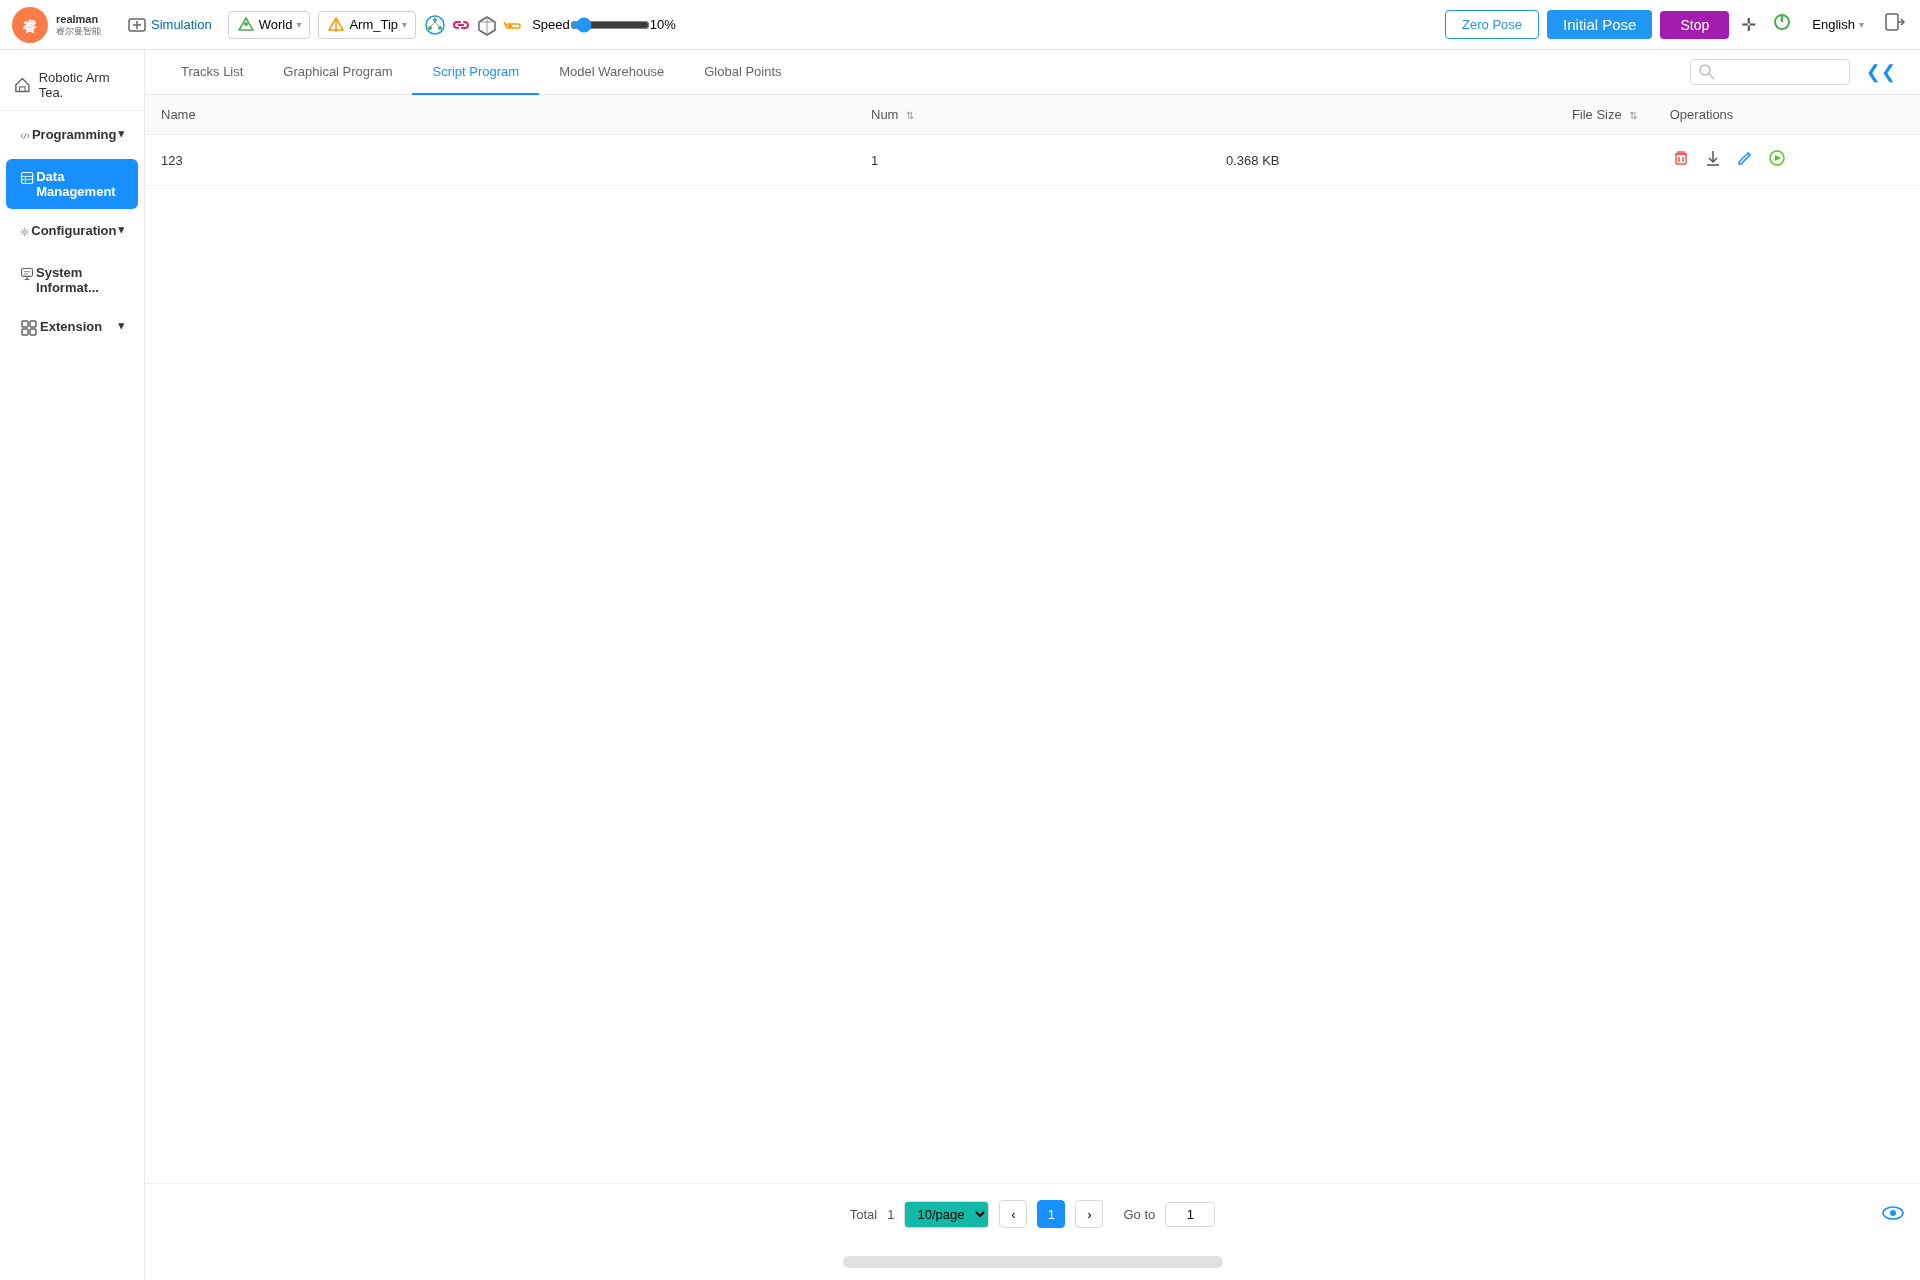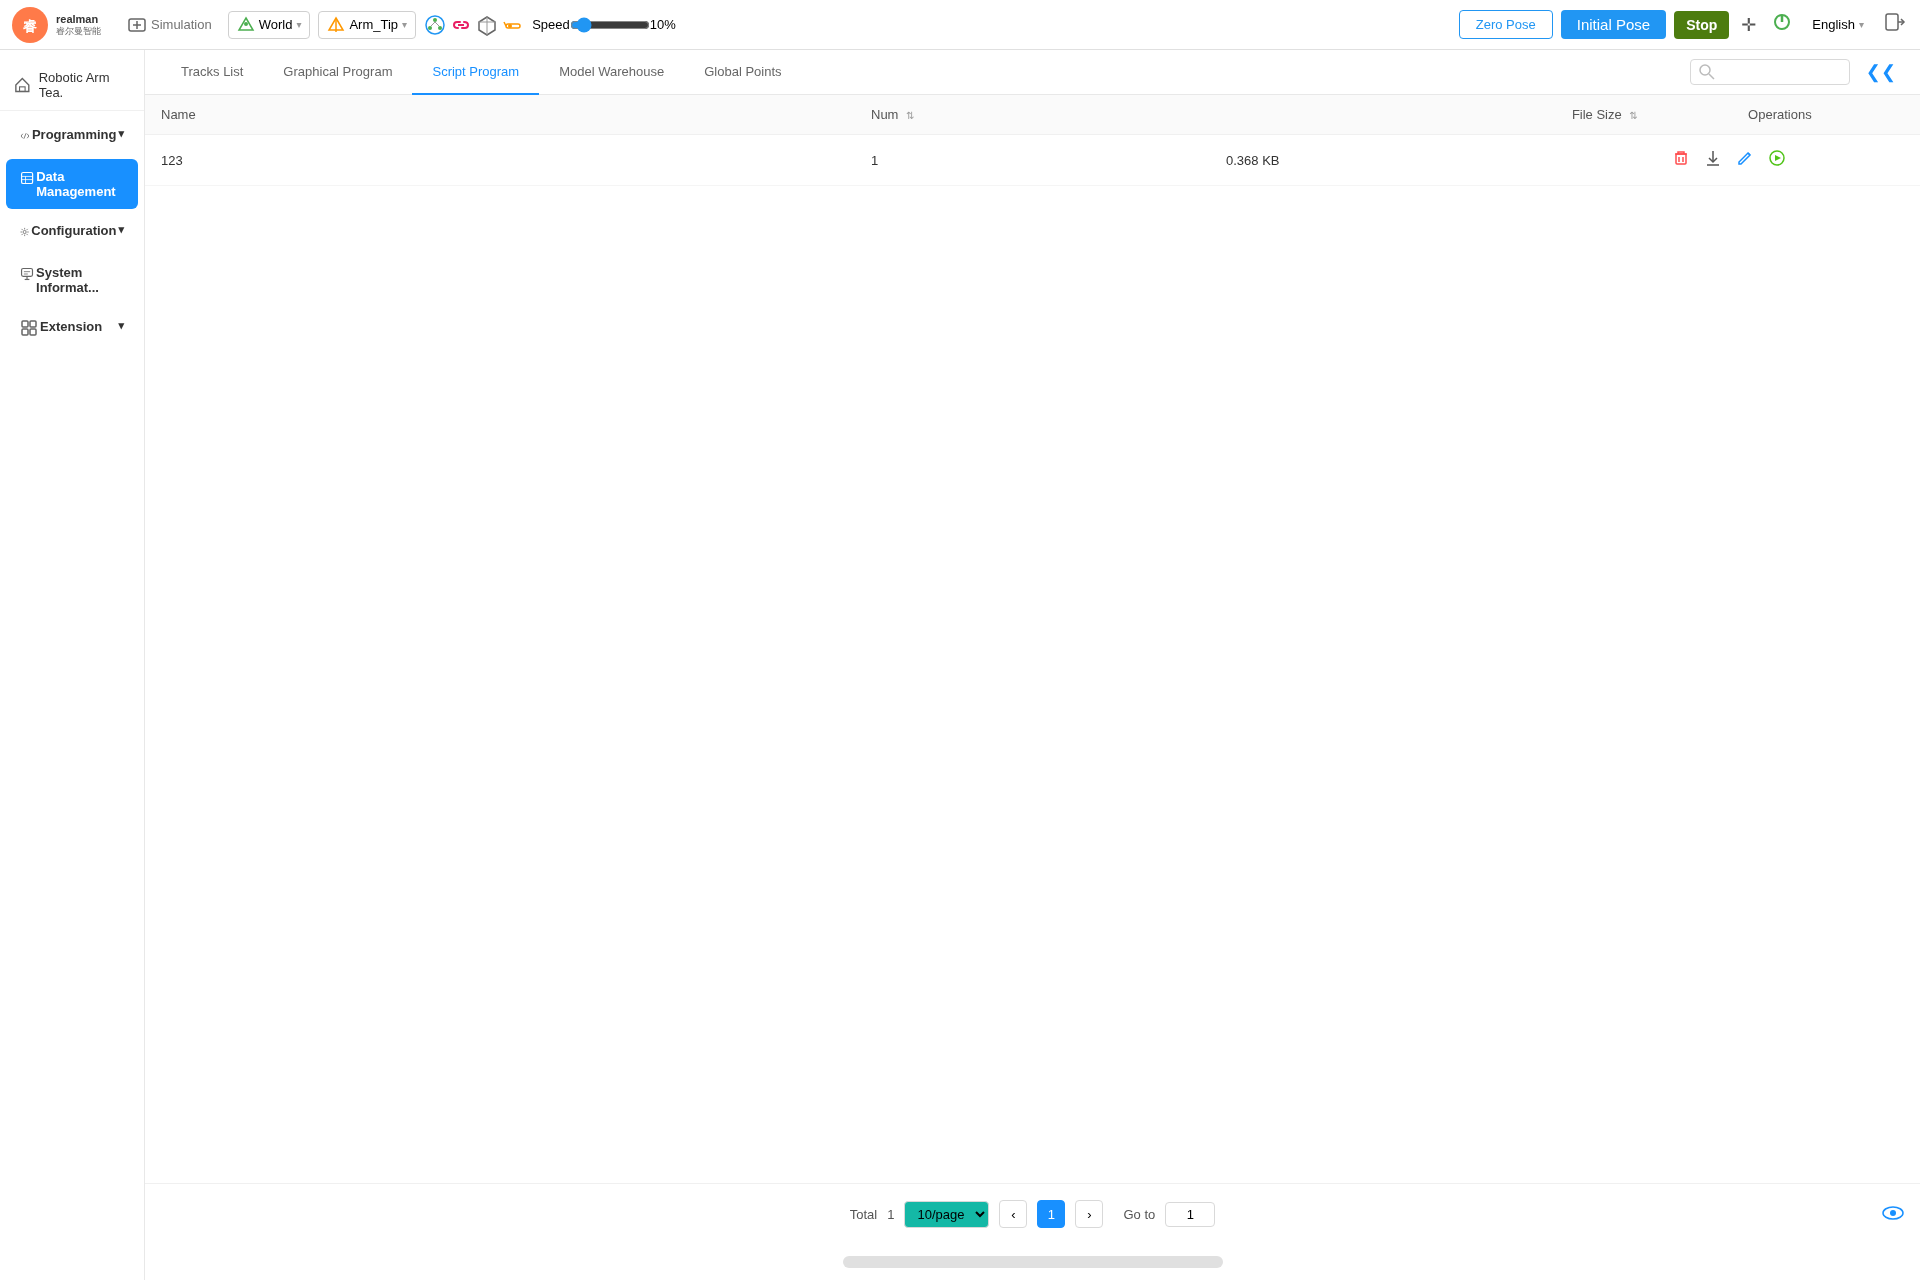--- a/index.html
+++ b/index.html
@@ -26,21 +26,21 @@
       height: 40px;
     }
     .nav-item {
       display: flex;
       align-items: center;
       gap: 4px;
       padding: 4px 8px;
       border-radius: 4px;
       cursor: pointer;
       font-size: 13px;
-      color: #737373;
+      color: #0369a1;
     }
     .nav-dropdown {
       display: flex;
       align-items: center;
       gap: 4px;
       padding: 4px 8px;
       border: 1px solid #d0d0d0;
       border-radius: 4px;
       cursor: pointer;
       font-size: 13px;
@@ -70,28 +70,28 @@
       background: #2196f3;
       border: none;
       color: #fff;
       padding: 6px 16px;
       border-radius: 4px;
       cursor: pointer;
       font-size: 15px;
       font-weight: 500;
     }
     .btn-stop {
-      background: #4d7c0f;
+      background: #a21caf;
       border: none;
       color: #fff;
-      padding: 6px 12px;
+      padding: 6px 20px;
       border-radius: 4px;
       cursor: pointer;
       font-size: 14px;
-      font-weight: bold;
+      font-weight: normal;
     }
     .nav-icon-btn {
       background: none;
       border: none;
       cursor: pointer;
       padding: 4px;
       border-radius: 4px;
       color: #555;
       font-size: 18px;
     }
@@ -503,21 +503,21 @@
           <tr>
             <th style="width:40%;">Name</th>
             <th style="width:20%;">
               <span>Num</span>
               <span class="sort-icon">⇅</span>
             </th>
             <th style="width:25%;text-align:right;">
               <span>File Size</span>
               <span class="sort-icon">⇅</span>
             </th>
-            <th style="width:15%;text-align:center;padding-right:30px;">Operations</th>
+            <th style="width:15%;text-align:left;padding-right:30px;">Operations</th>
           </tr>
         </thead>
         <tbody>
           <tr>
             <td>123</td>
             <td>1</td>
             <td>0.368 KB</td>
             <td>
               <div class="ops-cell">
                 <button class="op-btn delete" title="Delete">

